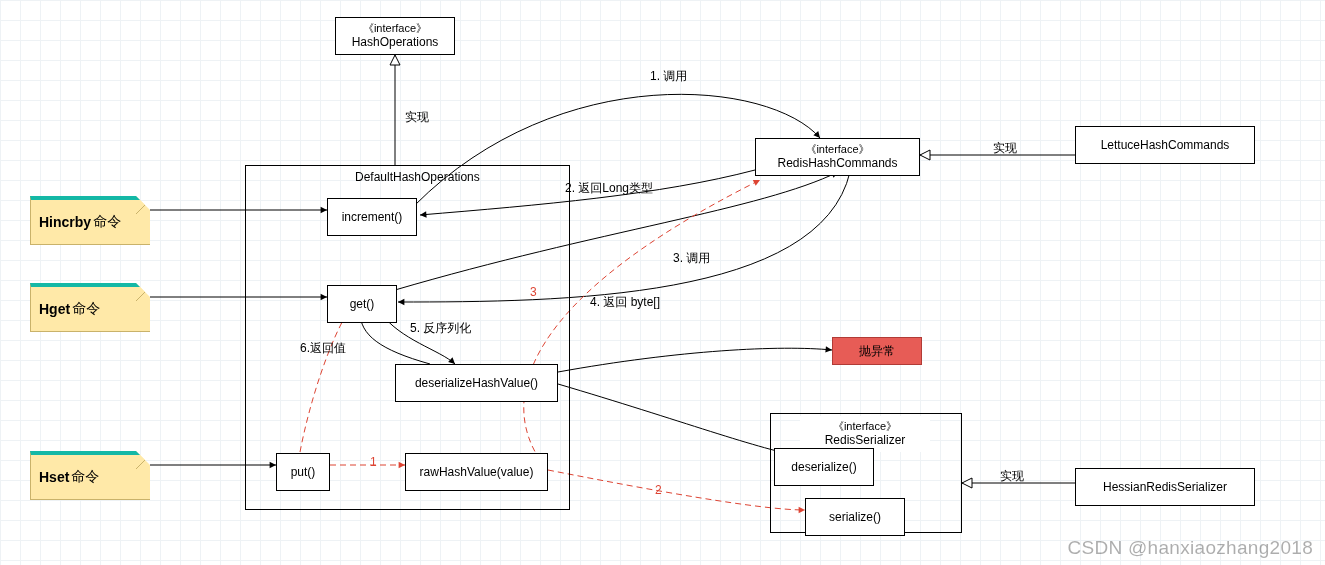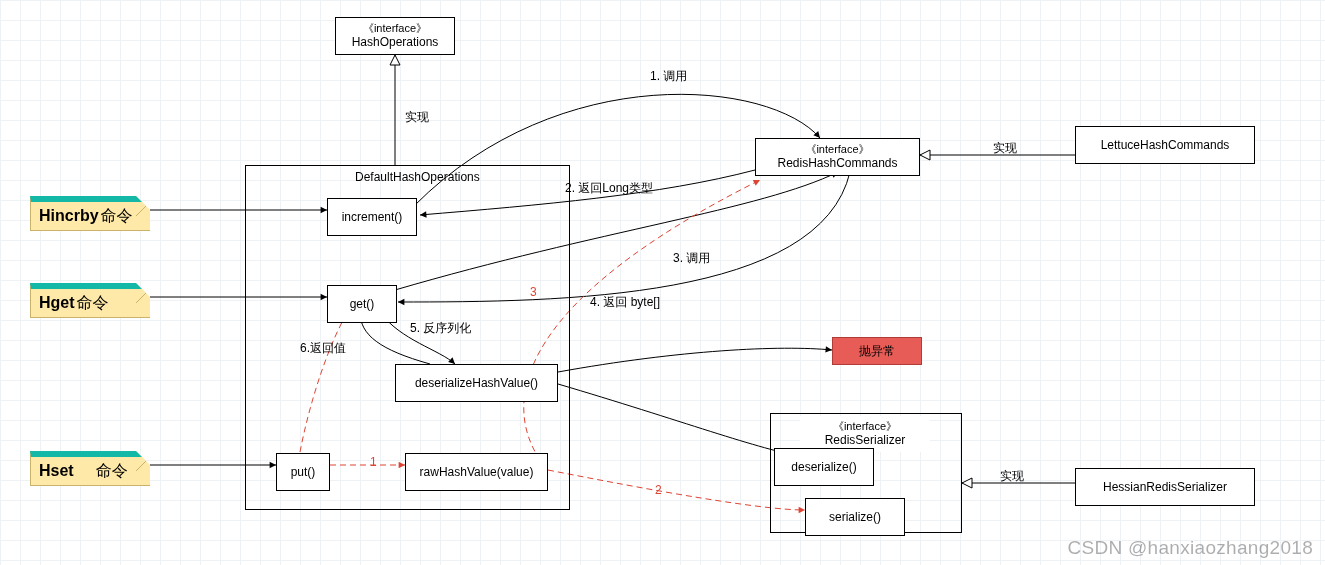--- a/index.html
+++ b/index.html
@@ -33,26 +33,26 @@
     box-sizing: border-box;
   }
   .node .stereo {
     display: block;
     font-size: 11px;
   }
   .node.stacked { flex-direction: column; line-height: 1.2; }
   .note {
     position: absolute;
     background: #ffe9a8;
-    border-top: 6px solid #14b8a6;
+    border-top: 4px solid #14b8a6;
     border-left: 1px solid #c9b26a;
     border-bottom: 1px solid #c9b26a;
     border-right: none;
-    font-size: 16px;
-    padding: 14px 8px;
+    font-size: 14px;
+    padding: 22px 8px;
     box-sizing: border-box;
     display: flex;
     align-items: center;
     clip-path: polygon(0 0, calc(100% - 14px) 0, 100% 14px, 100% 100%, 0 100%);
   }
   .note b { font-weight: bold; margin-right: 2px; }
   .note::after {
     content:"";
     position:absolute;
     top:0; right:0;
@@ -157,21 +157,21 @@
 </svg>
 
 <div class="note" style="left:30px; top:196px; width:120px; height:30px;">
   <b>Hincrby</b>
     <span> 命令</span>
 </div>
 <div class="note" style="left:30px; top:283px; width:120px; height:30px;">
   <b>Hget</b>
     <span> 命令</span>
 </div>
-<div class="note" style="left:30px; top:451px; width:120px; height:30px;gap:20px;">
+<div class="note" style="left:30px; top:451px; width:120px; height:30px;">
   <b>Hset</b>
     <span> 命令</span>
 </div>
 
 <div class="node stacked" style="left:335px; top:17px; width:120px; height:38px;">
   <span class="stereo">《interface》</span>
   <span>HashOperations</span>
 </div>
 
 <div class="container-box" style="left:245px; top:165px; width:325px; height:345px;"></div>

